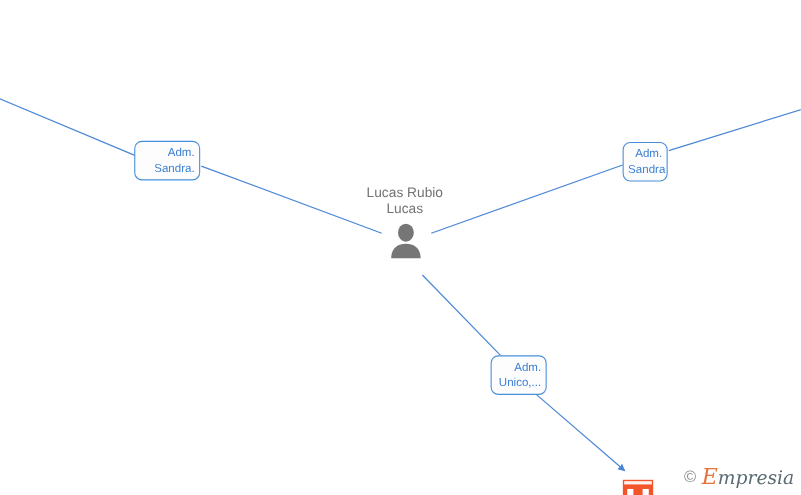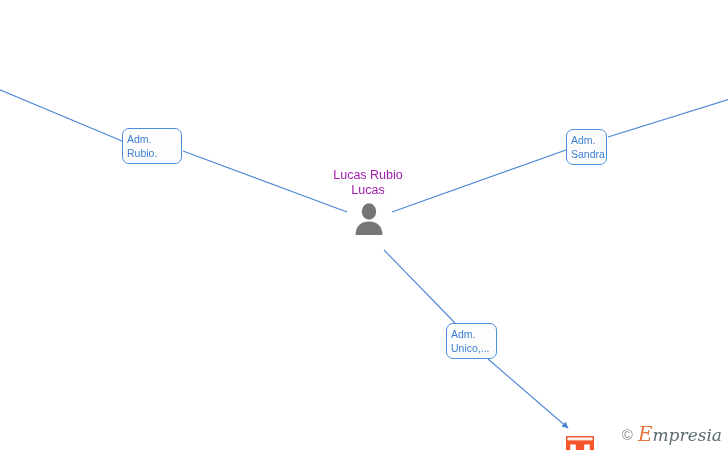--- a/index.html
+++ b/index.html
@@ -33,21 +33,21 @@
   .person-node {
     position: absolute;
     left: 327px;
     top: 168px;
     width: 84px;
     text-align: center;
   }
   .person-label {
     font-size: 12.5px;
     line-height: 15px;
-    color: #a21caf;
+    color: #737373;
     white-space: nowrap;
     margin-left: -2px;
   }
   .person-icon {
     margin: 5px auto 0 auto;
     width: 34px;
     height: 32px;
     display: block;
   }
   
@@ -61,21 +61,21 @@
   
   .edge-label {
     position: absolute;
     box-sizing: border-box;
     border: 1px solid #4a90d9;
     border-radius: 7px;
     background: #fdfdfd;
     color: #3b7fd4;
     font-size: 10.5px;
     line-height: 14px;
-    text-align: left;
+    text-align: right;
     padding: 3px 4px 2px 4px;
     white-space: nowrap;
   }
   .edge-label .l1, .edge-label .l2 { display: block; }
   #label-adm-mancom {
     left: 122px; top: 128px; width: 60px; height: 36px;
   }
   #label-adm-unico-right {
     left: 566px; top: 129px; width: 41px; height: 36px;
   }
@@ -148,21 +148,21 @@
     <svg width="28" height="22" viewBox="0 0 28 22">
       <rect x="0" y="0" width="28" height="22" fill="#f4542a"></rect>
       <rect x="1.4" y="1.4" width="25.2" height="3" fill="#ffffff" opacity="0.92"></rect>
       <rect x="4.2" y="8.5" width="5.6" height="13.5" fill="#ffffff"></rect>
       <rect x="18.2" y="8.5" width="5.6" height="13.5" fill="#ffffff"></rect>
     </svg>
   </div>
 
   <div class="edge-label" id="label-adm-mancom">
     <span class="l1">Adm.</span>
-    <span class="l2">Rubio.</span>
+    <span class="l2">Sandra.</span>
   </div>
 
   <div class="edge-label" id="label-adm-unico-right">
     <span class="l1">Adm.</span>
     <span class="l2">Sandra</span>
   </div>
 
   <div class="edge-label" id="label-adm-unico-multi">
     <span class="l1">Adm.</span>
     <span class="l2">Unico,...</span>

